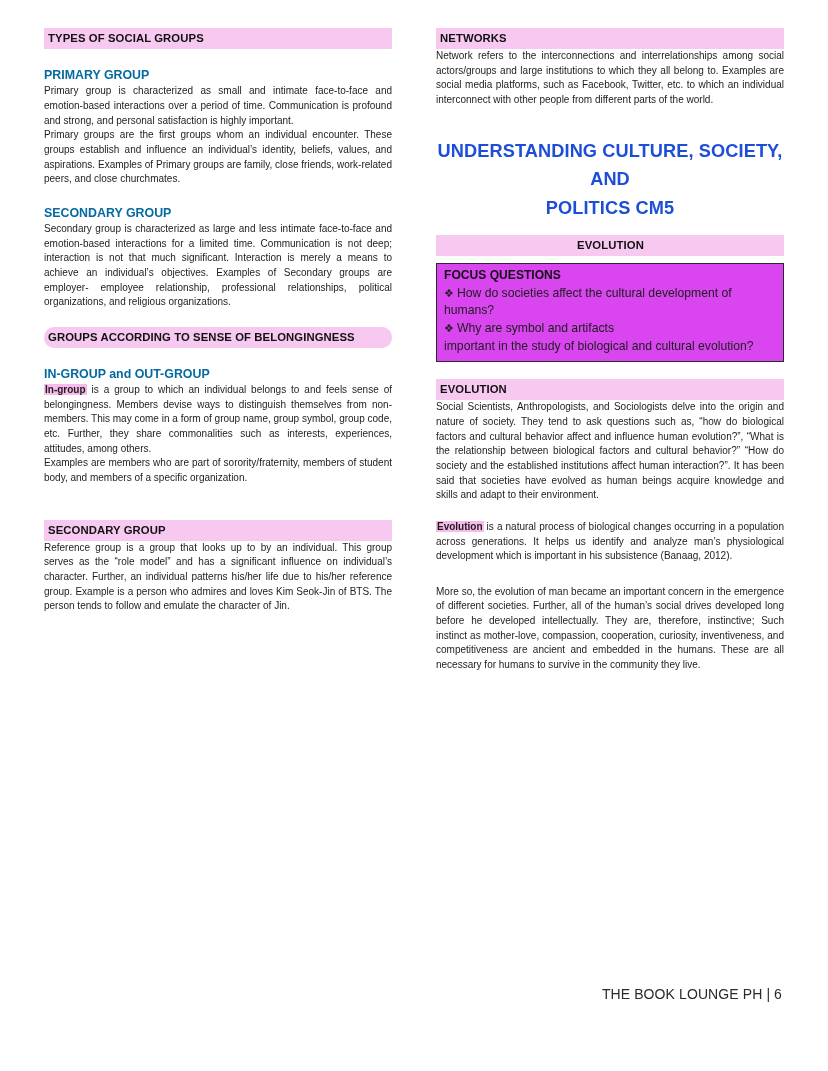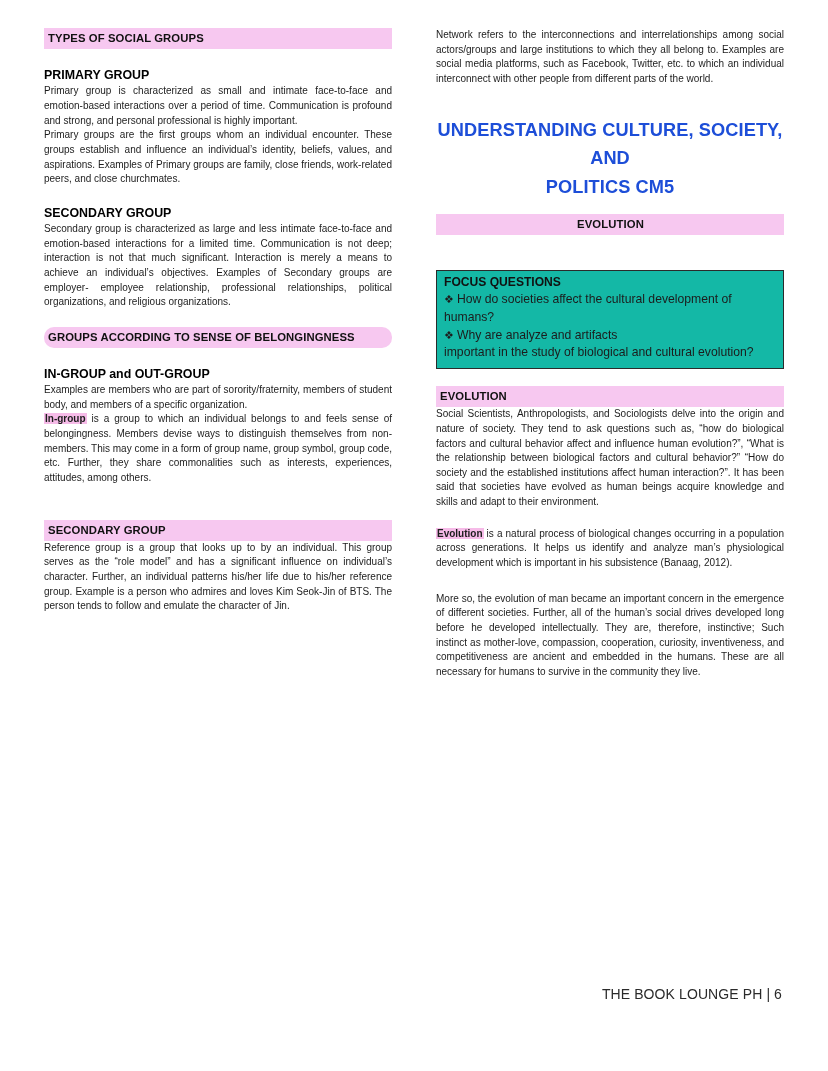--- a/index.html
+++ b/index.html
@@ -57,21 +57,21 @@
     line-height: 1.465;
     text-align: justify;
     text-justify: inter-word;
     color: #1c1c1c;
   }
   .sub {
     margin: 0;
     font-weight: bold;
     font-size: 12.4px;
     line-height: 1.465;
-    color: #000000;
+    color: #0369a1;
   }
   .gap-lg { height: 17px; }
   .gap-md { height: 12px; }
   .gap-sm { height: 7px; }
   .gap-xs { height: 4px; }
 
   
   .hl {
     background: #f6bbe8;
     font-weight: bold;
@@ -86,22 +86,21 @@
     line-height: 1.58;
     color: #1d4ed8;
     margin: 0;
     letter-spacing: 0.1px;
   }
 
   
   .focus-box {
     border: 1.4px solid #2b2b2b;
     padding: 3px 6px 6px 7px;
-    background: #14b8a6;
-    margin-top: 28px;
+    background: #d946ef;
   }
   .focus-title {
     font-weight: bold;
     font-size: 12.1px;
     line-height: 1.44;
     color: #111;
     margin: 0;
   }
   .focus-q {
     margin: 0;
@@ -134,50 +133,51 @@
 
   <div class="columns">
 
     <div class="col">
 
       <div class="band">TYPES OF SOCIAL GROUPS</div>
 
       <div class="gap-lg"></div>
 
       <div class="sub">PRIMARY GROUP</div>
-      <p class="body">Primary group is characterized as small and intimate face-to-face and emotion-based interactions over a period of time. Communication is profound and strong, and personal professional is highly important.</p>
+      <p class="body">Primary group is characterized as small and intimate face-to-face and emotion-based interactions over a period of time. Communication is profound and strong, and personal satisfaction is highly important.</p>
       <p class="body">Primary groups are the first groups whom an individual encounter. These groups establish and influence an individual’s identity, beliefs, values, and aspirations. Examples of Primary groups are family, close friends, work-related peers, and close churchmates.</p>
 
       <div class="gap-lg"></div>
 
       <div class="sub">SECONDARY GROUP</div>
       <p class="body">Secondary group is characterized as large and less intimate face-to-face and emotion-based interactions for a limited time. Communication is not deep; interaction is not that much significant. Interaction is merely a means to achieve an individual’s objectives. Examples of Secondary groups are employer- employee relationship, professional relationships, political organizations, and religious organizations.</p>
 
       <div class="gap-lg"></div>
 
       <div class="band underline">GROUPS ACCORDING TO SENSE OF BELONGINGNESS</div>
 
       <div class="gap-lg"></div>
 
       <div class="sub">IN-GROUP and OUT-GROUP</div>
+      <p class="body"><span class="hl">In-group</span><span> is a group to which an individual belongs to and feels sense of belongingness. Members devise ways to distinguish themselves from non-members. This may come in a form of group name, group symbol, group code, etc. Further, they share commonalities such as interests, experiences, attitudes, among others.</span></p>
       <p class="body">Examples are members who are part of sorority/fraternity, members of student body, and members of a specific organization.</p>
-      <p class="body"><span class="hl">In-group</span><span> is a group to which an individual belongs to and feels sense of belongingness. Members devise ways to distinguish themselves from non-members. This may come in a form of group name, group symbol, group code, etc. Further, they share commonalities such as interests, experiences, attitudes, among others.</span></p>
 
       <div class="gap-lg"></div>
 
 
       <div class="gap-lg"></div>
 
       <div class="band">SECONDARY GROUP</div>
       <p class="body">Reference group is a group that looks up to by an individual. This group serves as the “role model” and has a significant influence on individual’s character. Further, an individual patterns his/her life due to his/her reference group. Example is a person who admires and loves Kim Seok-Jin of BTS. The person tends to follow and emulate the character of Jin.</p>
 
     </div>
 
     <div class="col">
 
+      <div class="band">NETWORKS</div>
       <p class="body">Network refers to the interconnections and interrelationships among social actors/groups and large institutions to which they all belong to. Examples are social media platforms, such as Facebook, Twitter, etc. to which an individual interconnect with other people from different parts of the world.</p>
 
       <div class="gap-lg"></div>
       <div class="gap-md"></div>
 
       <div class="doc-title">
         <div>UNDERSTANDING CULTURE, SOCIETY, AND</div>
         <div>POLITICS CM5</div>
       </div>
 
@@ -188,21 +188,21 @@
       </div>
 
       <div class="gap-sm"></div>
 
       <div class="focus-box">
         <p class="focus-title">FOCUS QUESTIONS</p>
 
         <p class="focus-q"><span class="dia">❖</span><span>How do societies affect the cultural development of humans?</span></p>
 
 
-        <p class="focus-q"><span class="dia">❖</span><span>Why are analyze and artifacts</span></p>
+        <p class="focus-q"><span class="dia">❖</span><span>Why are symbol and artifacts</span></p>
 
         <p class="focus-q justify">important in the study of biological and cultural evolution?</p>
       </div>
 
       <div class="gap-lg"></div>
 
       <div class="band">EVOLUTION</div>
       <p class="body">Social Scientists, Anthropologists, and Sociologists delve into the origin and nature of society. They tend to ask questions such as, “how do biological factors and cultural behavior affect and influence human evolution?”, “What is the relationship between biological factors and cultural behavior?” “How do society and the established institutions affect human interaction?”. It has been said that societies have evolved as human beings acquire knowledge and skills and adapt to their environment.</p>
 
       <div class="gap-lg"></div>

